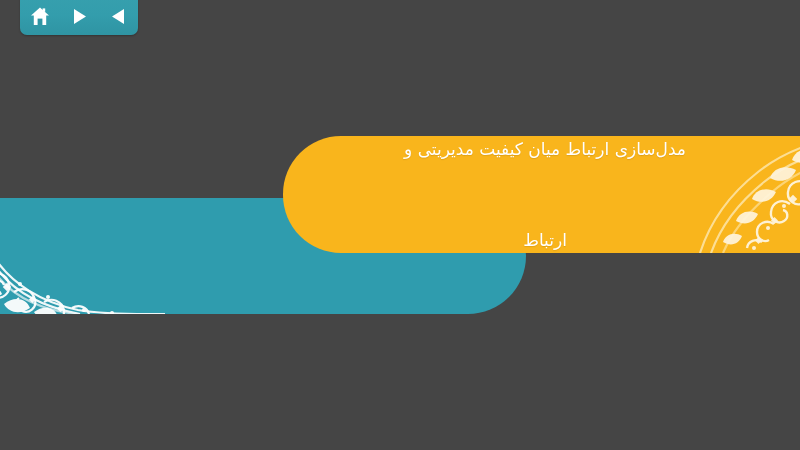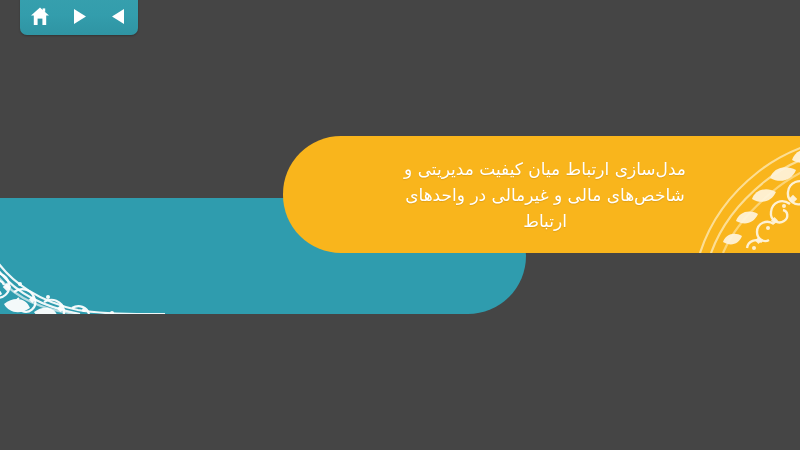--- a/index.html
+++ b/index.html
@@ -88,21 +88,21 @@
   }
   #title-block {
     position: absolute;
     right: 118px;
     top: 0;
     width: 360px;
     height: 117px;
     display: flex;
     flex-direction: column;
     align-items: center;
-    justify-content: center;
+    justify-content: space-between;
     text-align: center;
     z-index: 3;
   }
   .title-line {
     color: #ffffff;
     font-size: 17px;
     line-height: 26px;
     font-weight: normal;
     white-space: nowrap;
     direction: rtl;
@@ -208,19 +208,18 @@
         <circle cx="152" cy="28" r="2"></circle>
         <circle cx="134" cy="46" r="2"></circle>
         <circle cx="116" cy="70" r="2"></circle>
         <circle cx="100" cy="92" r="2"></circle>
         <circle cx="86" cy="112" r="2"></circle>
       </g>
     </svg>
 
     <div id="title-block">
       <div class="title-line">مدل‌سازی ارتباط میان کیفیت مدیریتی و</div>
-      <div class="title-line">شاخص‌های مالی و غیرمالی در واحدهای</div>
       <div class="title-line">ارتباط</div>
     </div>
 
   </div>
 
 </div>
 
 </body></html>

